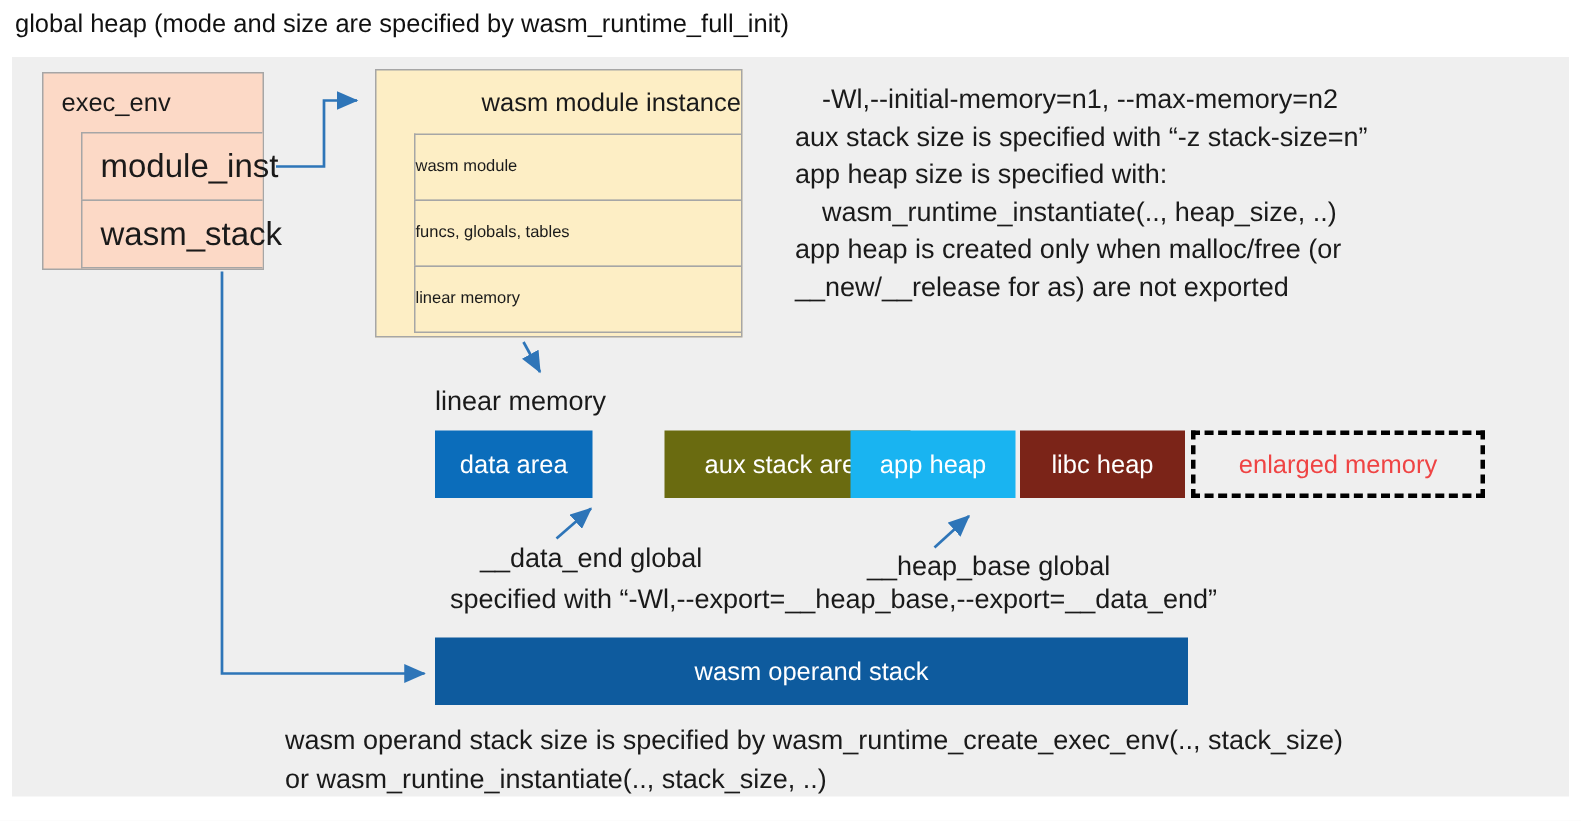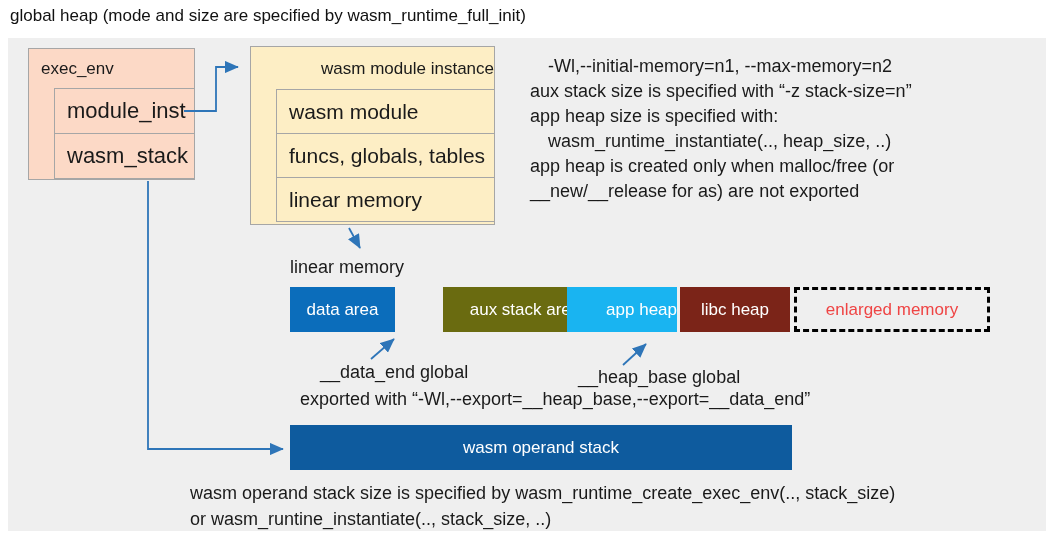--- a/index.html
+++ b/index.html
@@ -6,43 +6,43 @@
   body{font-family:"Liberation Sans", sans-serif;color:#1a1a1a;}
   #canvas{position:relative;width:1054px;height:547px;overflow:hidden;background:#ffffff;}
   .abs{position:absolute;}
 
   #page-title{left:10px;top:6px;font-size:17px;color:#111;}
 
   #panel{left:8px;top:38px;width:1038px;height:493px;background:#efefef;}
 
   
   .box{border:1px solid #a6a6a6;box-sizing:border-box;}
-  #exec-env{left:28px;top:48px;width:167px;height:132px;background:#fcd9c6;}
+  #exec-env{left:28px;top:48px;width:148px;height:132px;background:#fcd9c6;}
   #exec-env .box-title{height:40px;line-height:40px;padding-left:12px;font-size:17px;}
   #exec-env .rows{margin-left:25px;}
   #exec-env .row{height:46px;line-height:44px;padding-left:12px;font-size:22px;
     border:1px solid #a6a6a6;border-right:none;box-sizing:border-box;margin-top:-1px;background:#fcd9c6;}
 
   
   #module-instance{left:250px;top:46px;width:245px;height:179px;background:#fdeec5;}
   #module-instance .box-title{height:43px;line-height:43px;padding-left:12px;font-size:17px;text-align:right;}
   #module-instance .rows{margin-left:25px;}
-  #module-instance .row{height:45px;line-height:43px;padding-left:12px;font-size:21px;
+  #module-instance .row{height:45px;line-height:43px;font-size:11px;
     border:1px solid #a6a6a6;border-right:none;box-sizing:border-box;margin-top:-1px;background:#fdeec5;}
 
   
   #notes{left:530px;top:54px;width:505px;font-size:18px;line-height:25px;}
   #notes .indent{padding-left:18px;}
 
   
   #lm-label{left:290px;top:257px;font-size:18px;}
   .seg{top:287px;height:45px;line-height:45px;text-align:center;color:#ffffff;font-size:17px;box-sizing:border-box;}
   #seg-data{left:290px;width:105px;}
   #seg-aux{left:403px;width:164px;margin-left:40px;}
-  #seg-appheap{left:567px;width:110px;text-align:right;}
+  #seg-appheap{left:567px;width:110px;}
   #seg-libc{left:680px;width:110px;text-align:center;}
   #seg-enlarged{left:794px;width:196px;border:3px dashed #000;line-height:39px;background:transparent;}
 
   
   #ann-data-end{left:320px;top:362px;font-size:18px;}
   #ann-heap-base{left:578px;top:367px;font-size:18px;}
   #ann-exported{left:300px;top:389px;font-size:18px;}
 
   
   #operand-stack{left:290px;top:425px;width:502px;height:45px;line-height:45px;
@@ -91,21 +91,21 @@
   <div class="abs" id="lm-label">linear memory</div>
 
   <div class="abs seg" id="seg-data" style="background-color: rgb(11, 109, 187);">data area</div>
   <div class="abs seg" id="seg-aux" style="background-color: rgb(106, 107, 16);">aux stack area</div>
   <div class="abs seg" id="seg-appheap" style="background-color: rgb(25, 180, 241);">app heap</div>
   <div class="abs seg" id="seg-libc" style="background-color: rgb(123, 36, 24);">libc heap</div>
   <div class="abs seg" id="seg-enlarged" style="color: #ef4444;">enlarged memory</div>
 
   <div class="abs" id="ann-data-end">__data_end global</div>
   <div class="abs" id="ann-heap-base">__heap_base global</div>
-  <div class="abs" id="ann-exported">exported with “-Wl,--export=__heap_base,--export=__data_end”</div>
+  <div class="abs" id="ann-exported">specified with “-Wl,--export=__heap_base,--export=__data_end”</div>
 
   <div class="abs" id="operand-stack" style="background-color: rgb(14, 91, 158); text-align: center;">wasm operand stack</div>
 
   <div class="abs" id="footer">
     <div>wasm operand stack size is specified by wasm_runtime_create_exec_env(.., stack_size)</div>
     <div>or wasm_runtine_instantiate(.., stack_size, ..)</div>
   </div>
 
   <svg class="abs" id="arrow-layer" viewBox="0 0 1054 547" xmlns="http://www.w3.org/2000/svg">
     <defs>

